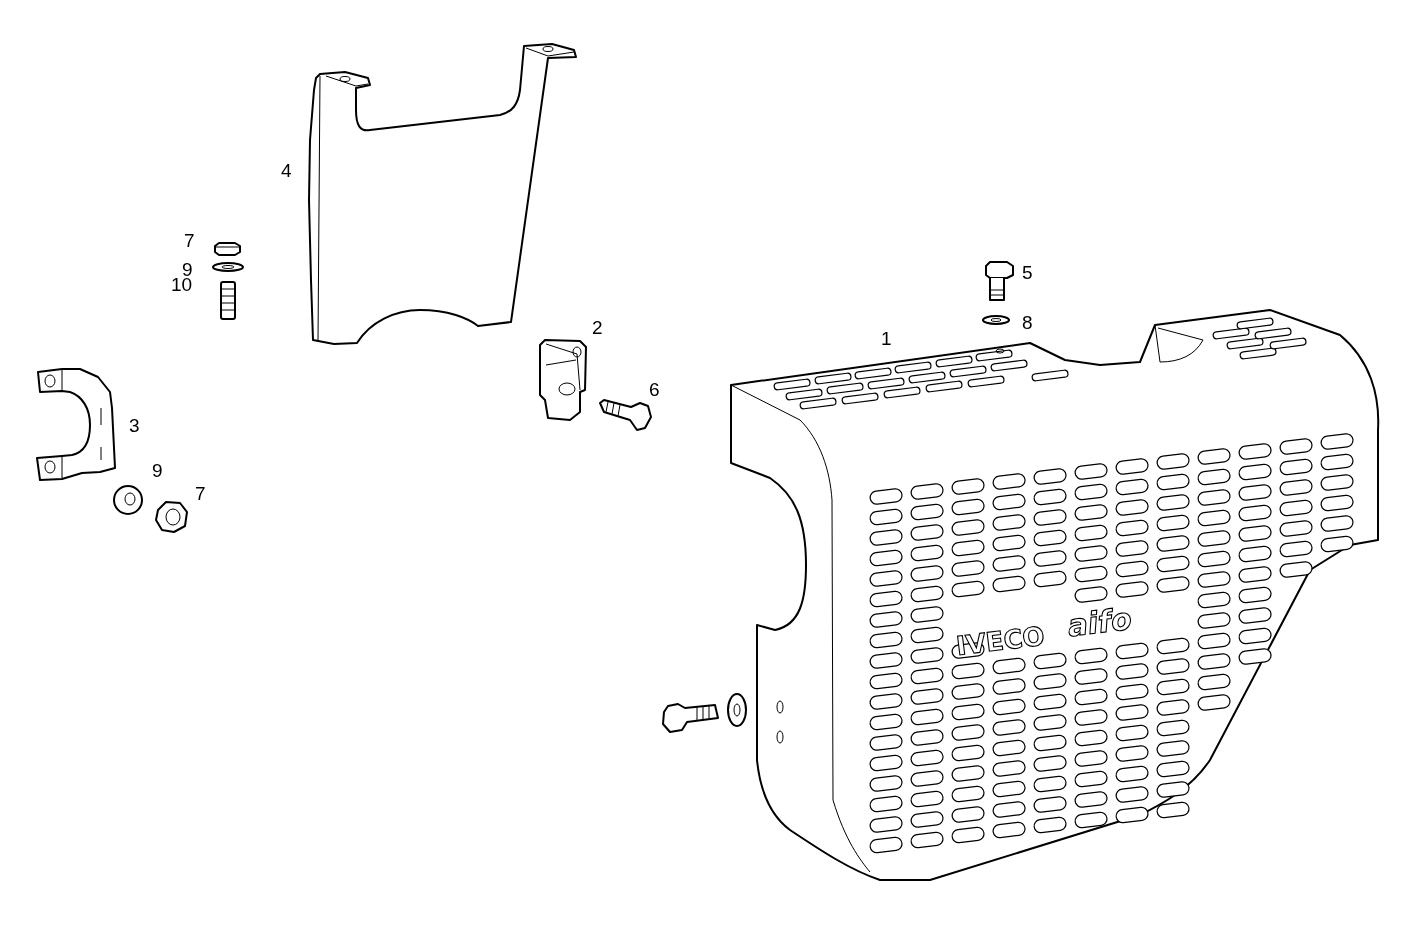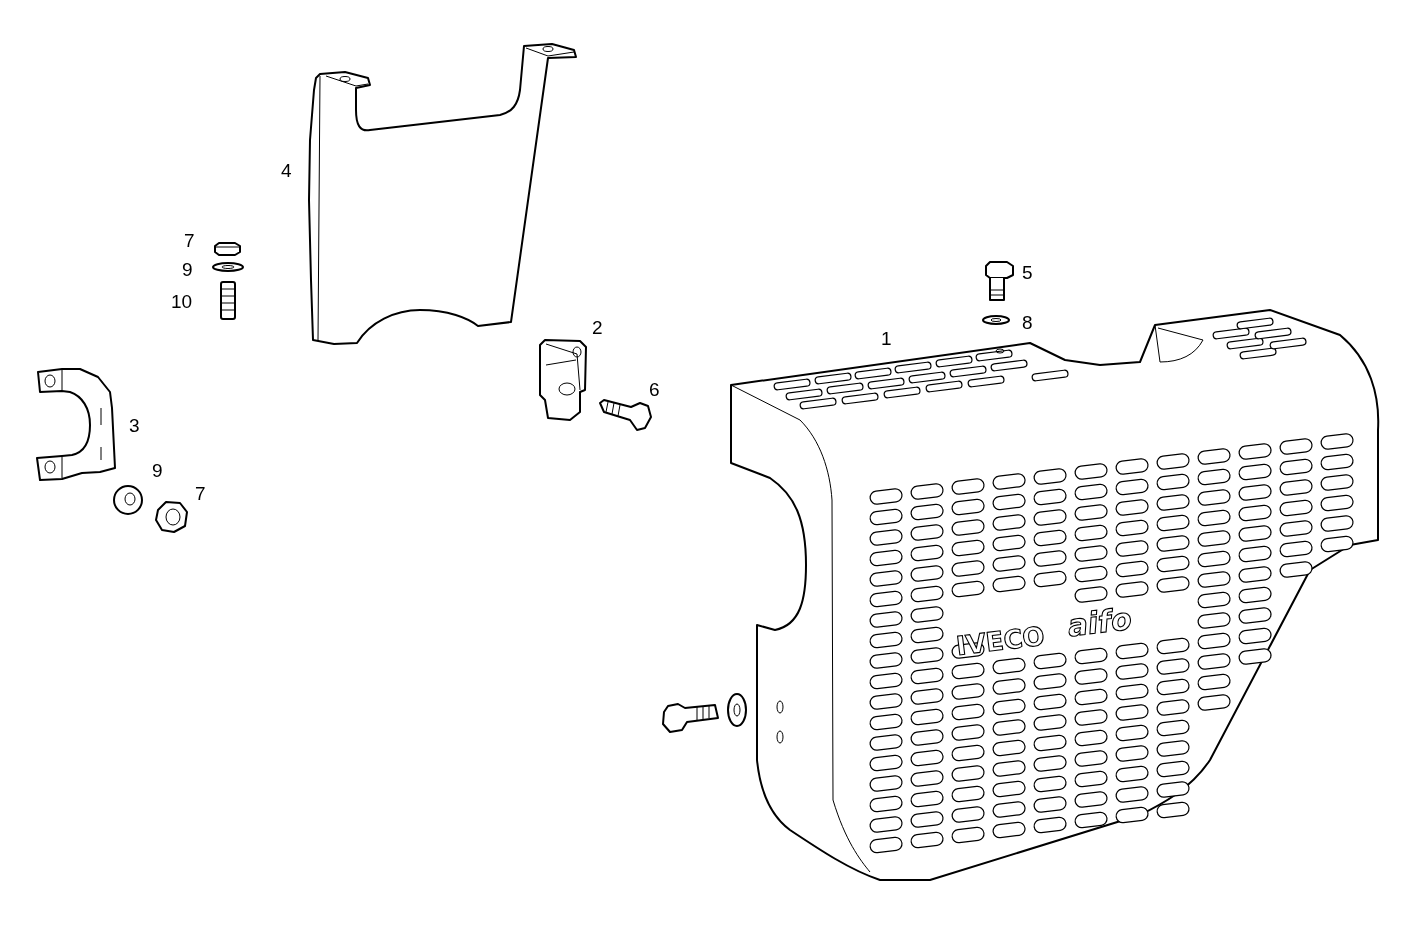--- a/index.html
+++ b/index.html
@@ -290,17 +290,17 @@
 </svg>
 
 <span class="callout" style="left:881px;top:329px;">1</span>
 <span class="callout" style="left:592px;top:318px;">2</span>
 <span class="callout" style="left:129px;top:416px;">3</span>
 <span class="callout" style="left:281px;top:161px;">4</span>
 <span class="callout" style="left:1022px;top:263px;">5</span>
 <span class="callout" style="left:649px;top:380px;">6</span>
 <span class="callout" style="left:184px;top:231px;">7</span>
 <span class="callout" style="left:182px;top:260px;">9</span>
-<span class="callout" style="left:171px;top:292px;">10</span>
+<span class="callout" style="left:171px;top:275px;">10</span>
 <span class="callout" style="left:152px;top:461px;">9</span>
 <span class="callout" style="left:195px;top:484px;">7</span>
 <span class="callout" style="left:1022px;top:313px;">8</span>
 </div>
 
 </body></html>

